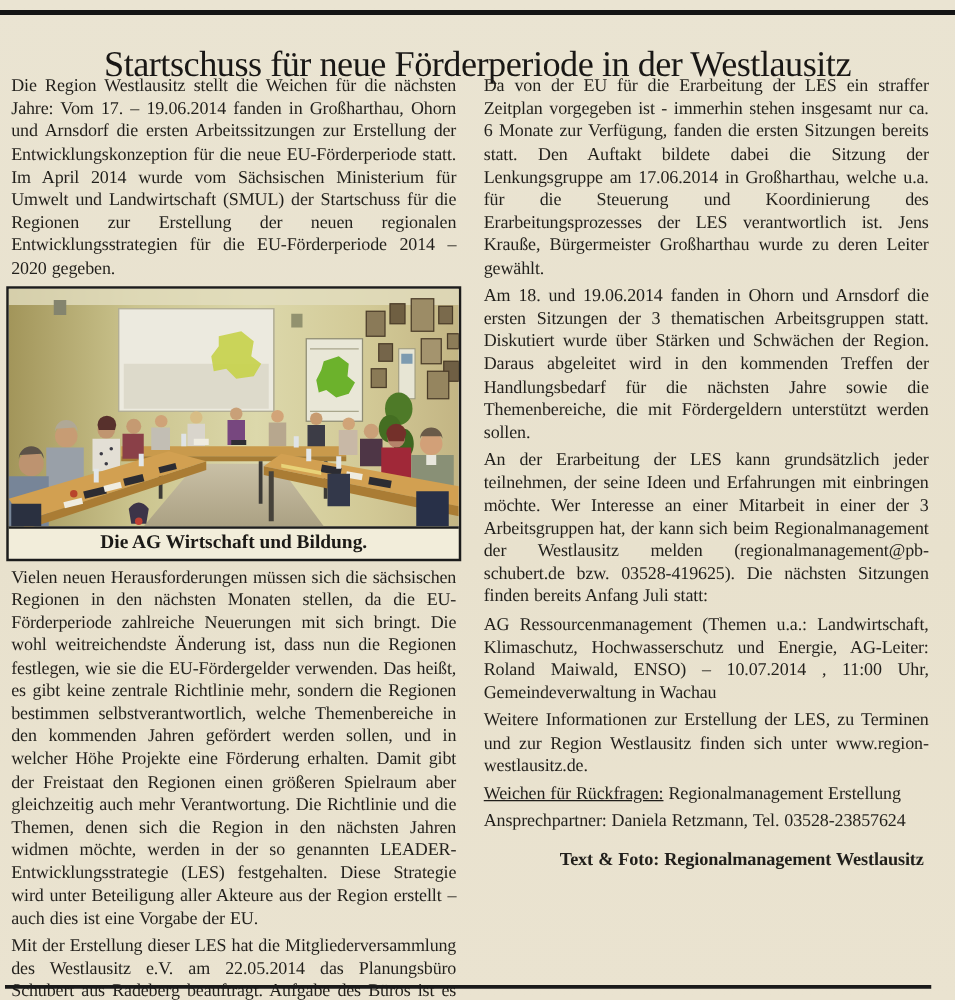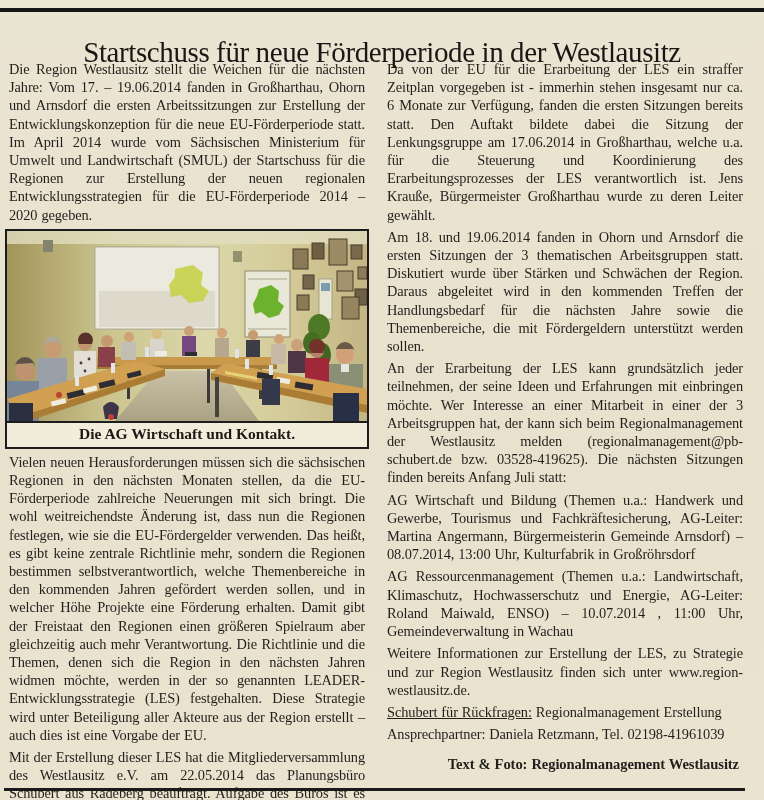--- a/index.html
+++ b/index.html
@@ -198,36 +198,35 @@
             <g>
               <rect x="255" y="148" width="18" height="26" fill="#33384a"></rect>
               <rect x="326" y="162" width="26" height="28" fill="#283048"></rect>
               <rect x="2" y="172" width="24" height="18" fill="#2a3040"></rect>
               <path d="M96 176 q8 -10 16 0 l-2 12 -12 0 z" fill="#3c3448"></path>
               <circle cx="104" cy="186" r="3" fill="#c04034"></circle>
               <rect x="208" y="146" width="4" height="40" fill="#46423a"></rect>
             </g>
           </svg>
         </div>
-        <figcaption>Die AG Wirtschaft und Kontakt.</figcaption>
+        <figcaption>Die AG Wirtschaft und Bildung.</figcaption>
       </figure>
 
       <p>Vielen neuen Herausforderungen müssen sich die sächsischen Regionen in den nächsten Monaten stellen, da die EU-Förderperiode zahlreiche Neuerungen mit sich bringt. Die wohl weitreichendste Änderung ist, dass nun die Regionen festlegen, wie sie die EU-Fördergelder verwenden. Das heißt, es gibt keine zentrale Richtlinie mehr, sondern die Regionen bestimmen selbstverantwortlich, welche Themenbereiche in den kommenden Jahren gefördert werden sollen, und in welcher Höhe Projekte eine Förderung erhalten. Damit gibt der Freistaat den Regionen einen größeren Spielraum aber gleichzeitig auch mehr Verantwortung. Die Richtlinie und die Themen, denen sich die Region in den nächsten Jahren widmen möchte, werden in der so genannten LEADER-Entwicklungsstrategie (LES) festgehalten. Diese Strategie wird unter Beteiligung aller Akteure aus der Region erstellt – auch dies ist eine Vorgabe der EU.</p>
       <p>Mit der Erstellung dieser LES hat die Mitgliederversammlung des Westlausitz e.V. am 22.05.2014 das Planungsbüro Schubert aus Radeberg beauftragt. Aufgabe des Büros ist es nun, gemeinsam mit der Region die Strategie zu erarbeiten.</p>
     </div>
 
     <div class="col">
       <p>Da von der EU für die Erarbeitung der LES ein straffer Zeitplan vorgegeben ist - immerhin stehen insgesamt nur ca. 6 Monate zur Verfügung, fanden die ersten Sitzungen bereits statt. Den Auftakt bildete dabei die Sitzung der Lenkungsgruppe am 17.06.2014 in Großharthau, welche u.a. für die Steuerung und Koordinierung des Erarbeitungsprozesses der LES verantwortlich ist. Jens Krauße, Bürgermeister Großharthau wurde zu deren Leiter gewählt.</p>
       <p>Am 18. und 19.06.2014 fanden in Ohorn und Arnsdorf die ersten Sitzungen der 3 thematischen Arbeitsgruppen statt. Diskutiert wurde über Stärken und Schwächen der Region. Daraus abgeleitet wird in den kommenden Treffen der Handlungsbedarf für die nächsten Jahre sowie die Themenbereiche, die mit Fördergeldern unterstützt werden sollen.</p>
       <p>An der Erarbeitung der LES kann grundsätzlich jeder teilnehmen, der seine Ideen und Erfahrungen mit einbringen möchte. Wer Interesse an einer Mitarbeit in einer der 3 Arbeitsgruppen hat, der kann sich beim Regionalmanagement der Westlausitz melden (regionalmanagement@pb-schubert.de bzw. 03528-419625). Die nächsten Sitzungen finden bereits Anfang Juli statt:</p>
-      <p>AG Wirtschaft und Bildung (Themen u.a.: Handwerk und Gewerbe, Tourismus und Fachkräftesicherung, AG-Leiter: Martina Angermann, Bürgermeisterin Gemeinde Arnsdorf) – 08.07.2014, 13:00 Uhr, Kulturfabrik in Großröhrsdorf</p>
       <p>AG Ressourcenmanagement (Themen u.a.: Landwirtschaft, Klimaschutz, Hochwasserschutz und Energie, AG-Leiter: Roland Maiwald, ENSO) – 10.07.2014 , 11:00 Uhr, Gemeindeverwaltung in Wachau</p>
-      <p>Weitere Informationen zur Erstellung der LES, zu Strategie und zur Region Westlausitz finden sich unter www.region-westlausitz.de.</p>
-      <p><span class="contact-label">Schubert für Rückfragen:</span><span> Regionalmanagement Erstellung</span></p>
-      <p>Ansprechpartner: Daniela Retzmann, Tel. 02198-41961039</p>
+      <p>Weitere Informationen zur Erstellung der LES, zu Terminen und zur Region Westlausitz finden sich unter www.region-westlausitz.de.</p>
+      <p><span class="contact-label">Weichen für Rückfragen:</span><span> Regionalmanagement Erstellung</span></p>
+      <p>Ansprechpartner: Daniela Retzmann, Tel. 03528-23857624</p>
       <p class="credit">Text &amp; Foto: Regionalmanagement Westlausitz</p>
     </div>
 
   </div>
 
   <div class="bottom-rule"></div>
 
 </div>
 
 </body></html>

